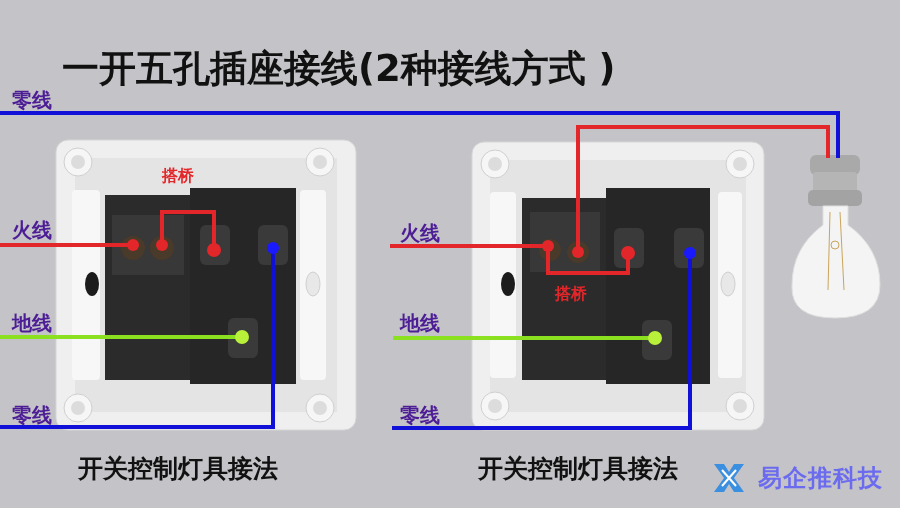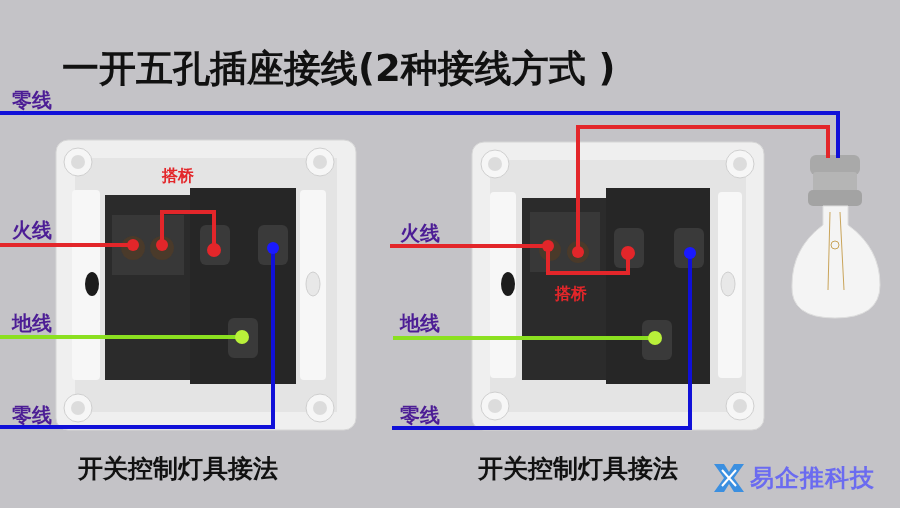--- a/index.html
+++ b/index.html
@@ -2,21 +2,21 @@
 <html><head>
 <meta charset="utf-8">
 <style>
   html,body{margin:0;padding:0;}
   body{width:900px;height:508px;background:#c4c3c7;position:relative;overflow:hidden;font-family:"DejaVu Sans",sans-serif;}
   .abs{position:absolute;}
   .title{left:62px;top:44px;font-size:37px;font-weight:bold;color:#111;letter-spacing:0px;white-space:nowrap;}
   .wlabel{font-size:20px;font-weight:bold;color:#4c1d95;white-space:nowrap;}
   .caption{font-size:25px;font-weight:bold;color:#111;white-space:nowrap;}
   .bridge{font-size:16px;font-weight:bold;color:#e3262a;white-space:nowrap;}
-  .watermark{left:712px;top:462px;display:flex;align-items:center;gap:4px;}
+  .watermark{left:712px;top:462px;display:flex;align-items:center;gap:12px;}
   .wm-text{font-size:24px;font-weight:bold;color:#6b6bf0;letter-spacing:1px;white-space:nowrap;}
   svg{position:absolute;left:0;top:0;}
 </style>
 </head>
 <body>
 
 <svg width="900" height="508">
 
   <g>
     <rect x="56" y="140" width="300" height="290" rx="12" fill="#efefef" stroke="#d6d6d6"></rect>

